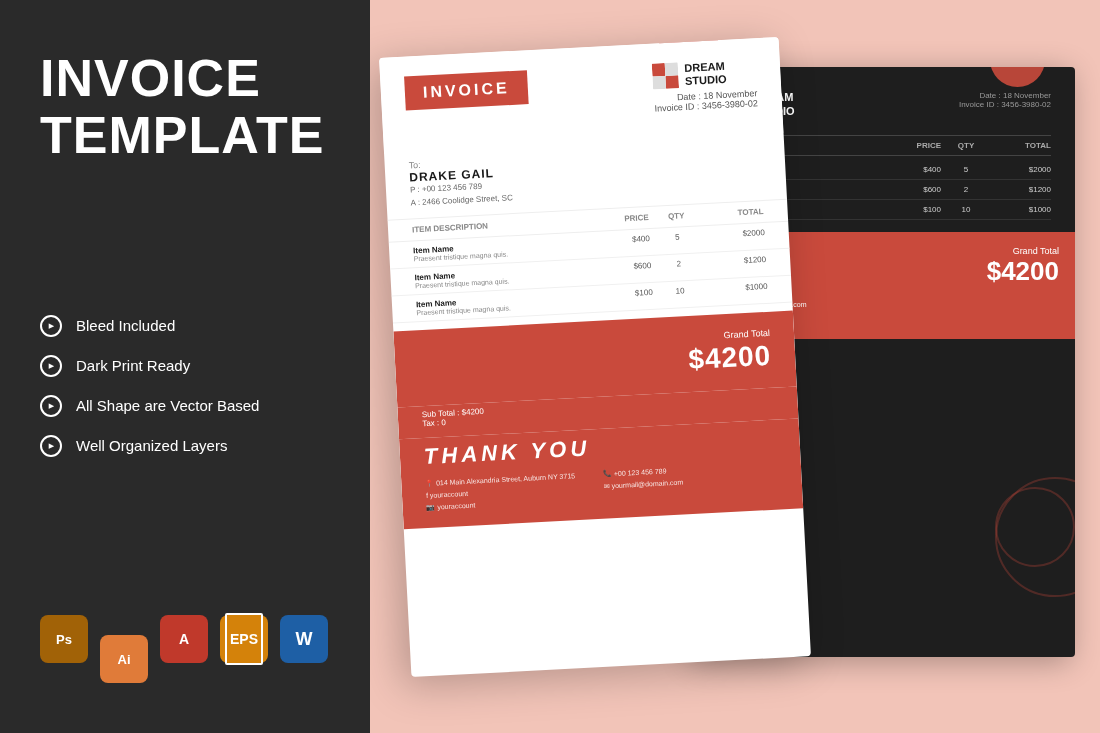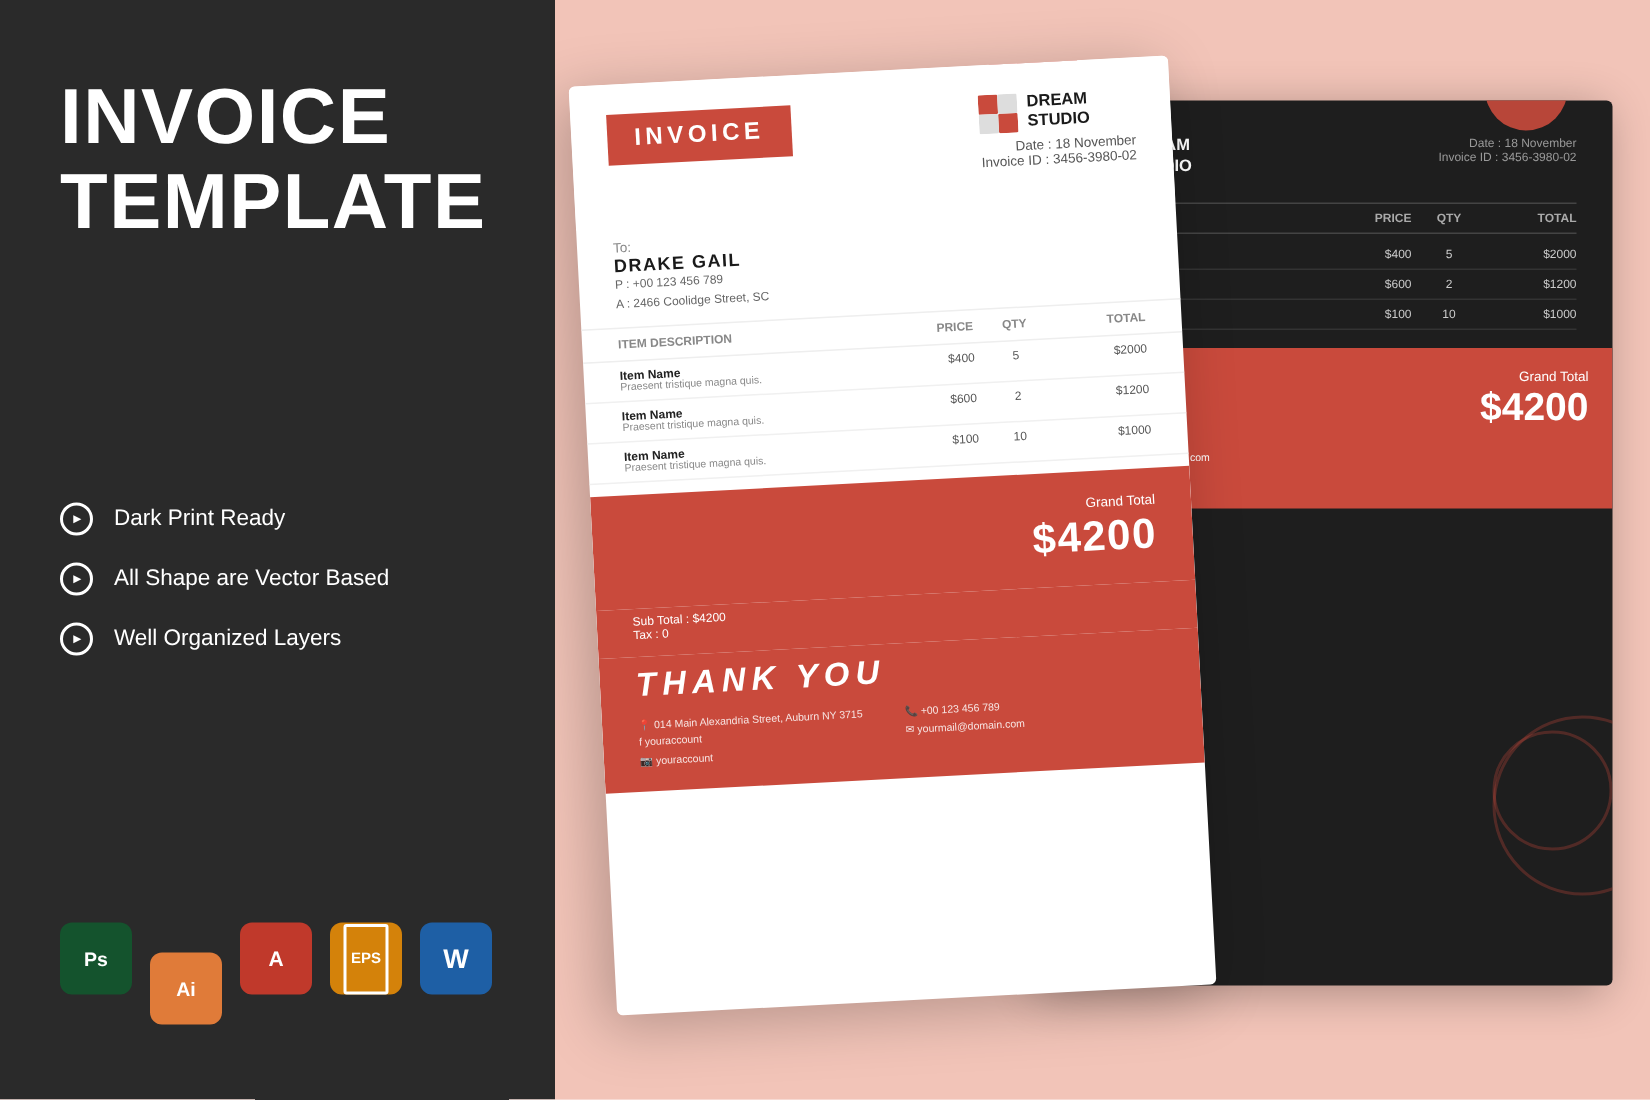--- a/index.html
+++ b/index.html
@@ -71,21 +71,21 @@
       width: 48px;
       height: 48px;
       border-radius: 8px;
       display: flex;
       align-items: center;
       justify-content: center;
       font-size: 13px;
       font-weight: 900;
       color: white;
     }
-    .ps-icon { background: #14532d; }
+    .ps-icon { background: #a16207; }
     .ai-icon { background: #e07b39; margin-top: 40px; }
     .acrobat-icon { background: #c0392b; }
     .eps-icon { background: #d4820a; }
     .word-icon { background: #1e5fa5; }
 
     
     .right-panel {
       flex: 1;
       background: #f2c4b8;
       position: relative;
@@ -374,21 +374,21 @@
 
     
     .acrobat-shape {
       font-size: 14px;
       font-weight: 900;
       color: #fff;
     }
 
     
     .eps-label {
-      font-size: 10px;
+      font-size: 14px;
       font-weight: 900;
       border: 2px solid #fff;
       padding: 16px 3px;
       color: #fff;
       border-radius: 2px;
     }
 
     
     .word-w {
       font-size: 18px;
@@ -401,20 +401,24 @@
 
 <div class="left-panel">
   <div class="title-section">
     <h1>
       <span>INVOICE</span><br>
       <span>TEMPLATE</span>
     </h1>
   </div>
 
   <ul class="features-list">
+    <li>
+      <span class="feature-icon"></span>
+      <span>Bleed Included</span>
+    </li>
     <li>
       <span class="feature-icon"></span>
       <span>Dark Print Ready</span>
     </li>
     <li>
       <span class="feature-icon"></span>
       <span>All Shape are Vector Based</span>
     </li>
     <li>
       <span class="feature-icon"></span>

